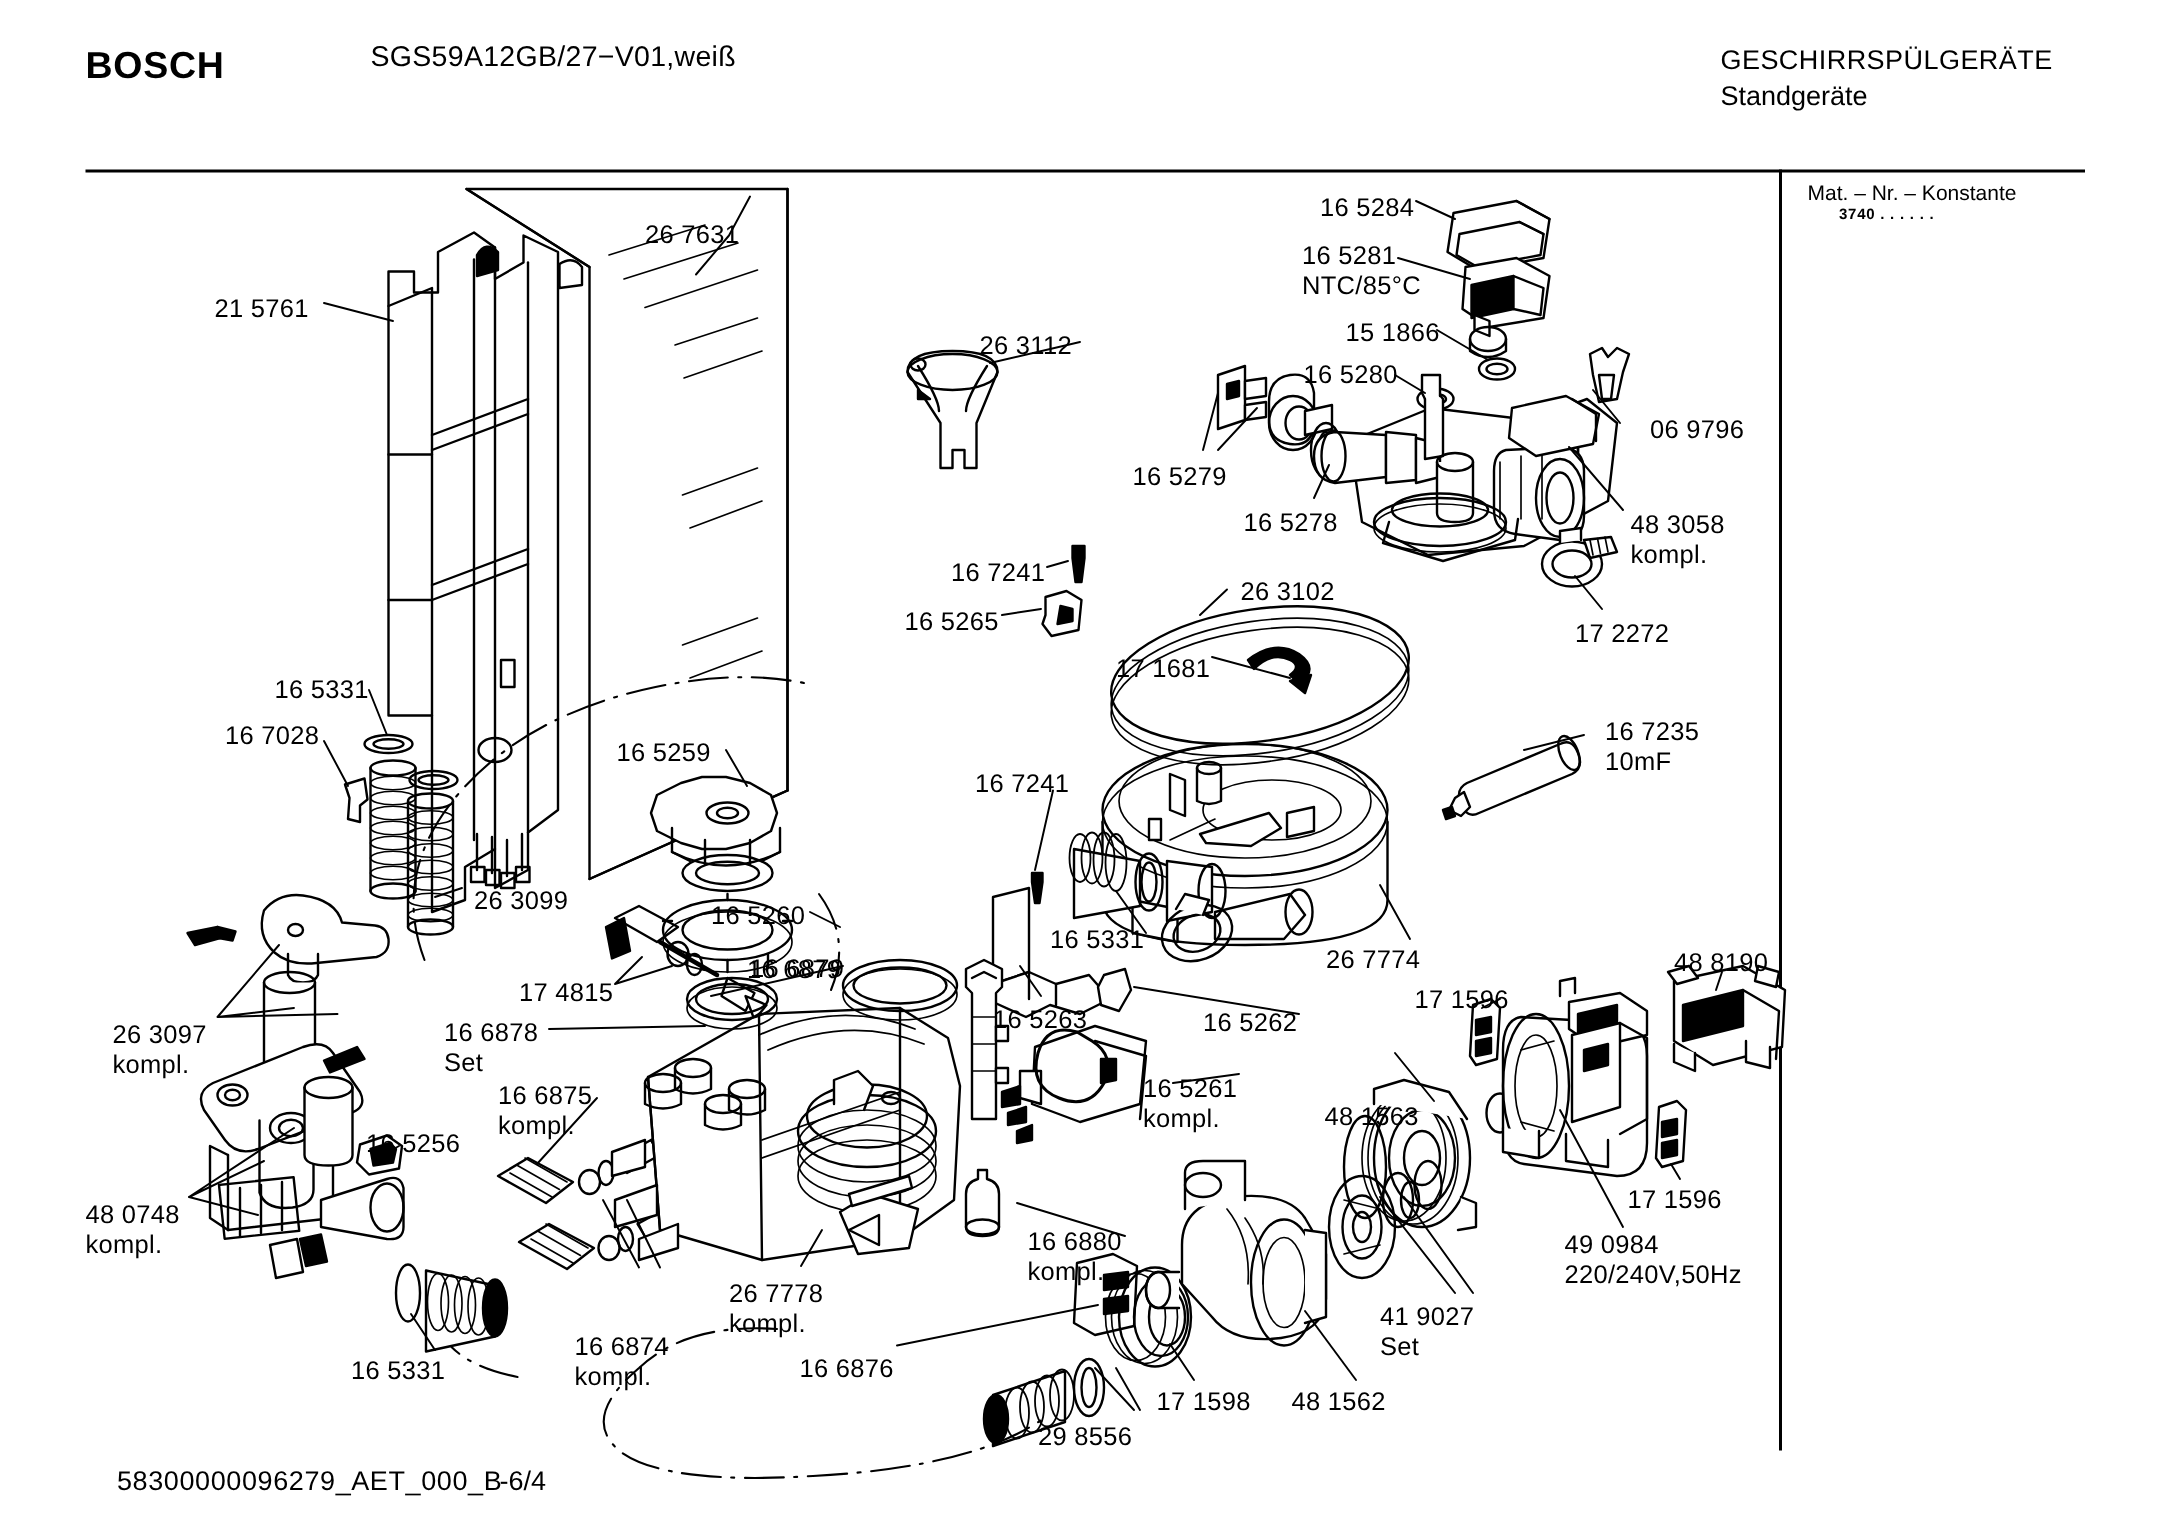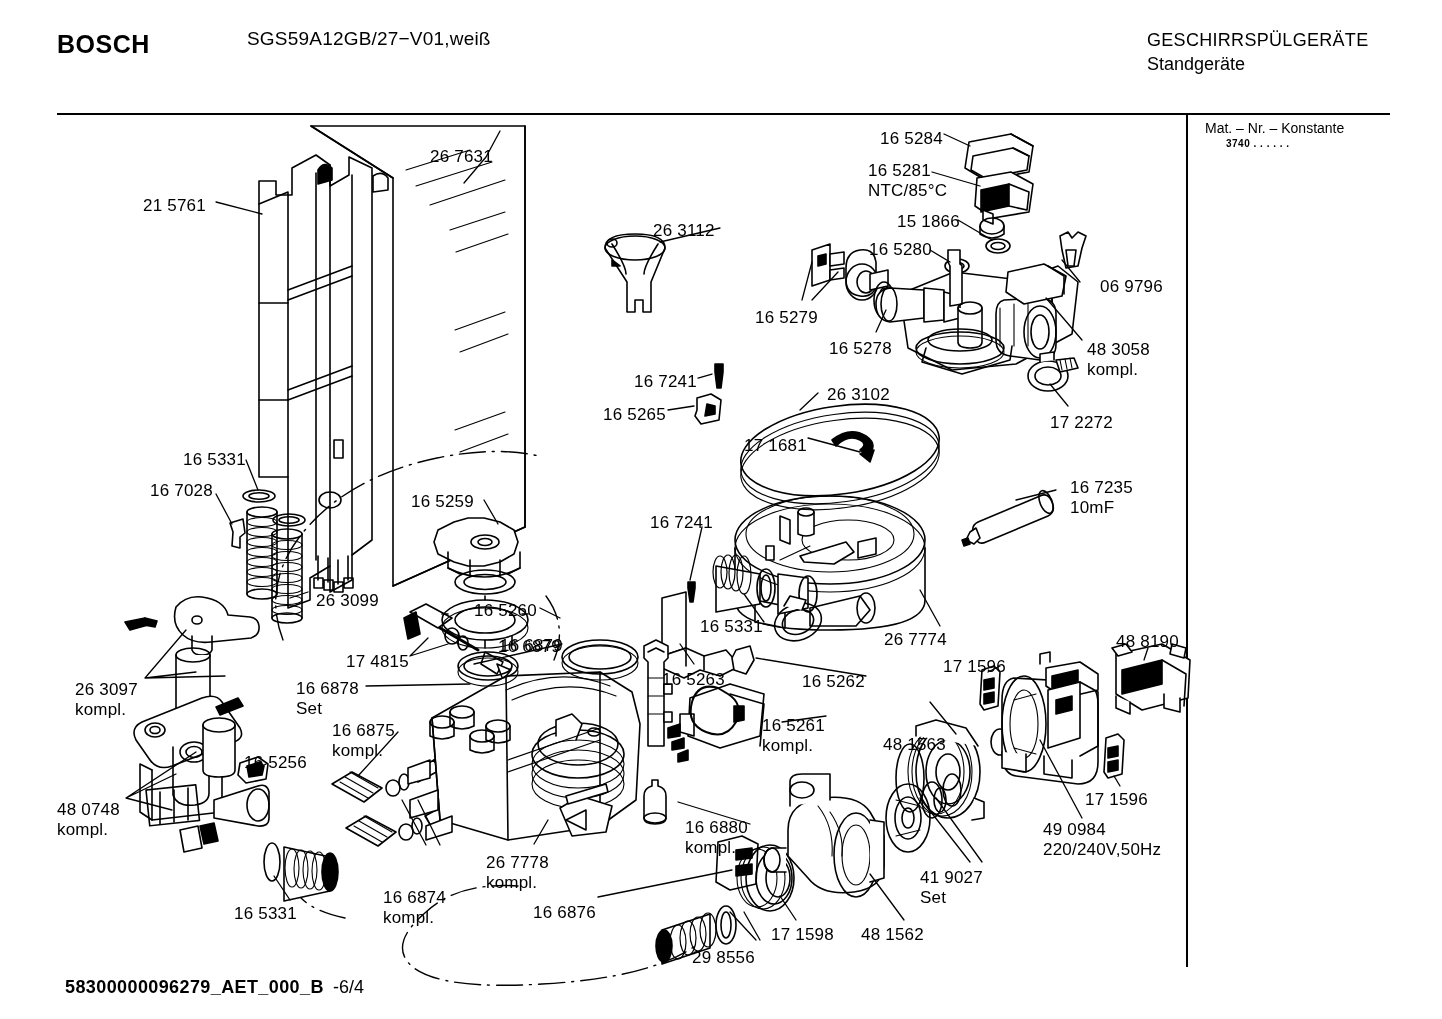--- a/index.html
+++ b/index.html
@@ -44,22 +44,22 @@
     position:absolute;left:1205px;top:120px;
     font-size:14px;white-space:nowrap;
   }
   .matval{
     position:absolute;left:1226px;top:138px;
     font-size:10px;white-space:nowrap;letter-spacing:0.5px;font-weight:bold;
   }
 
   
   .footer-id{
-    position:absolute;left:65px;top:977px;
-    font-size:18px;white-space:nowrap;letter-spacing:0.4px;font-weight:bold;
+    position:absolute;left:78px;top:977px;
+    font-size:18px;white-space:nowrap;letter-spacing:0.4px;
   }
   .footer-pg{
     position:absolute;left:333px;top:977px;
     font-size:18px;white-space:nowrap;
   }
 
   
   .lbl{
     position:absolute;font-size:17px;line-height:20px;white-space:pre;
     letter-spacing:0.2px;

